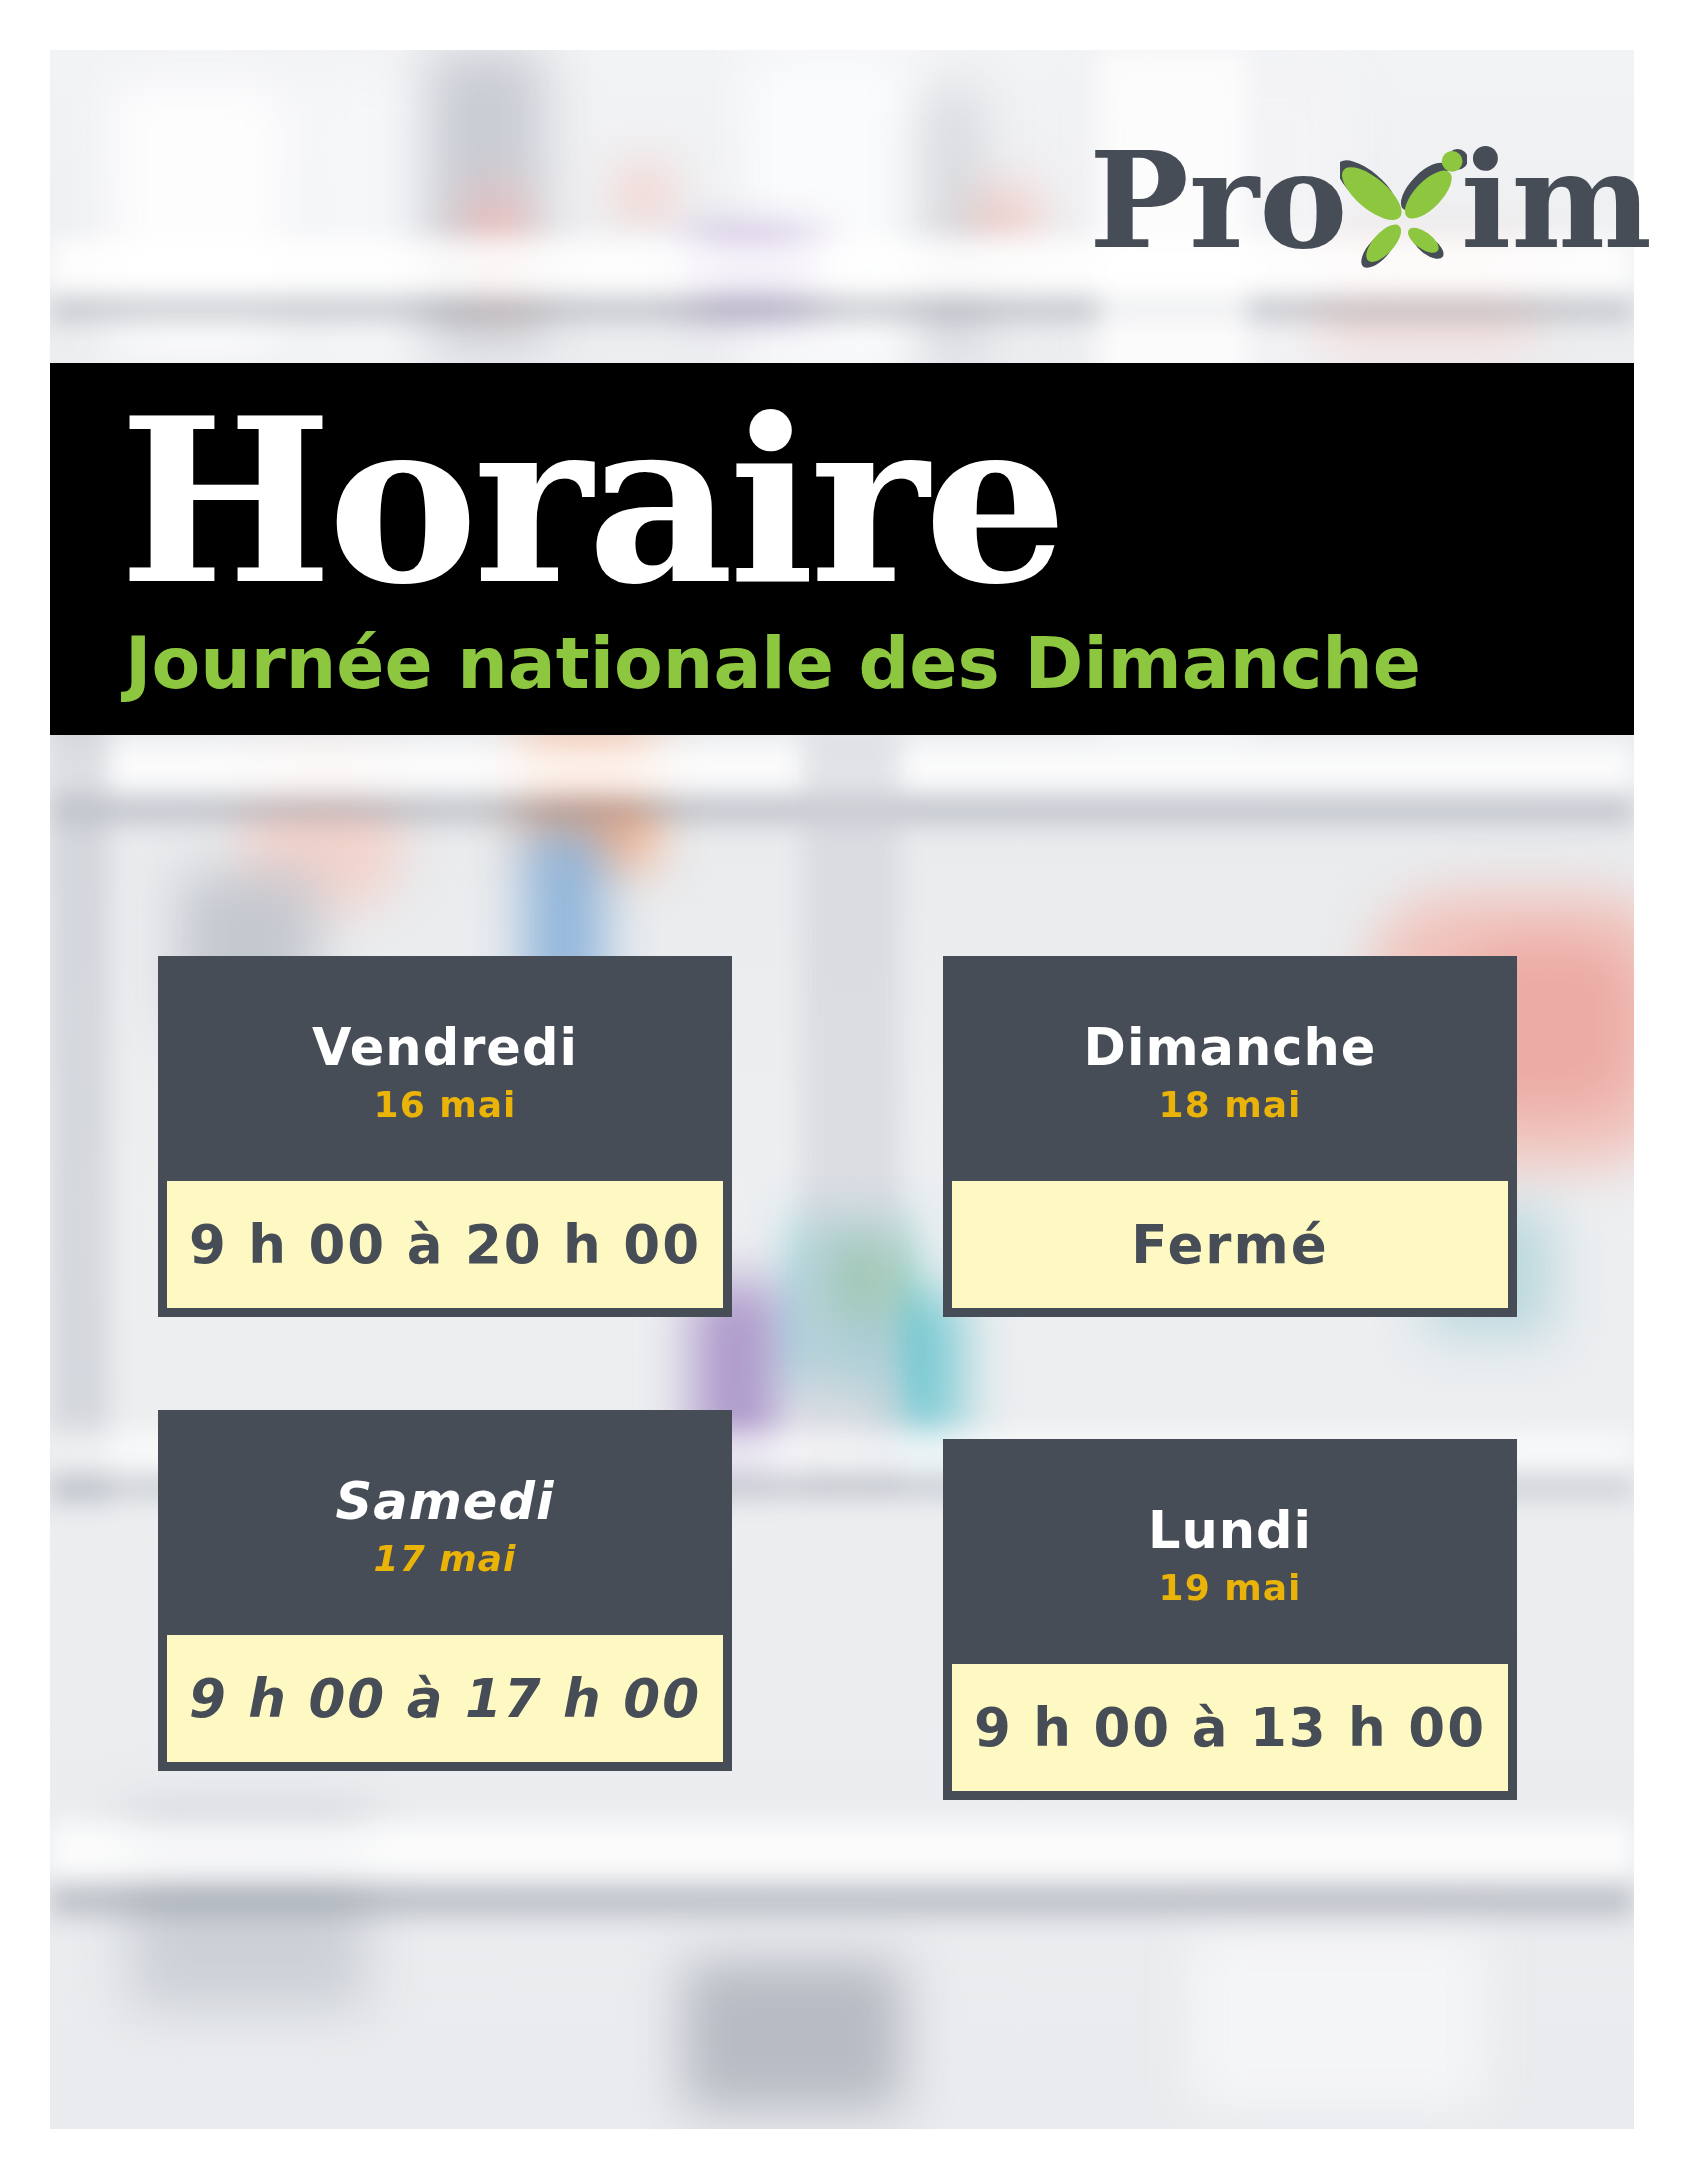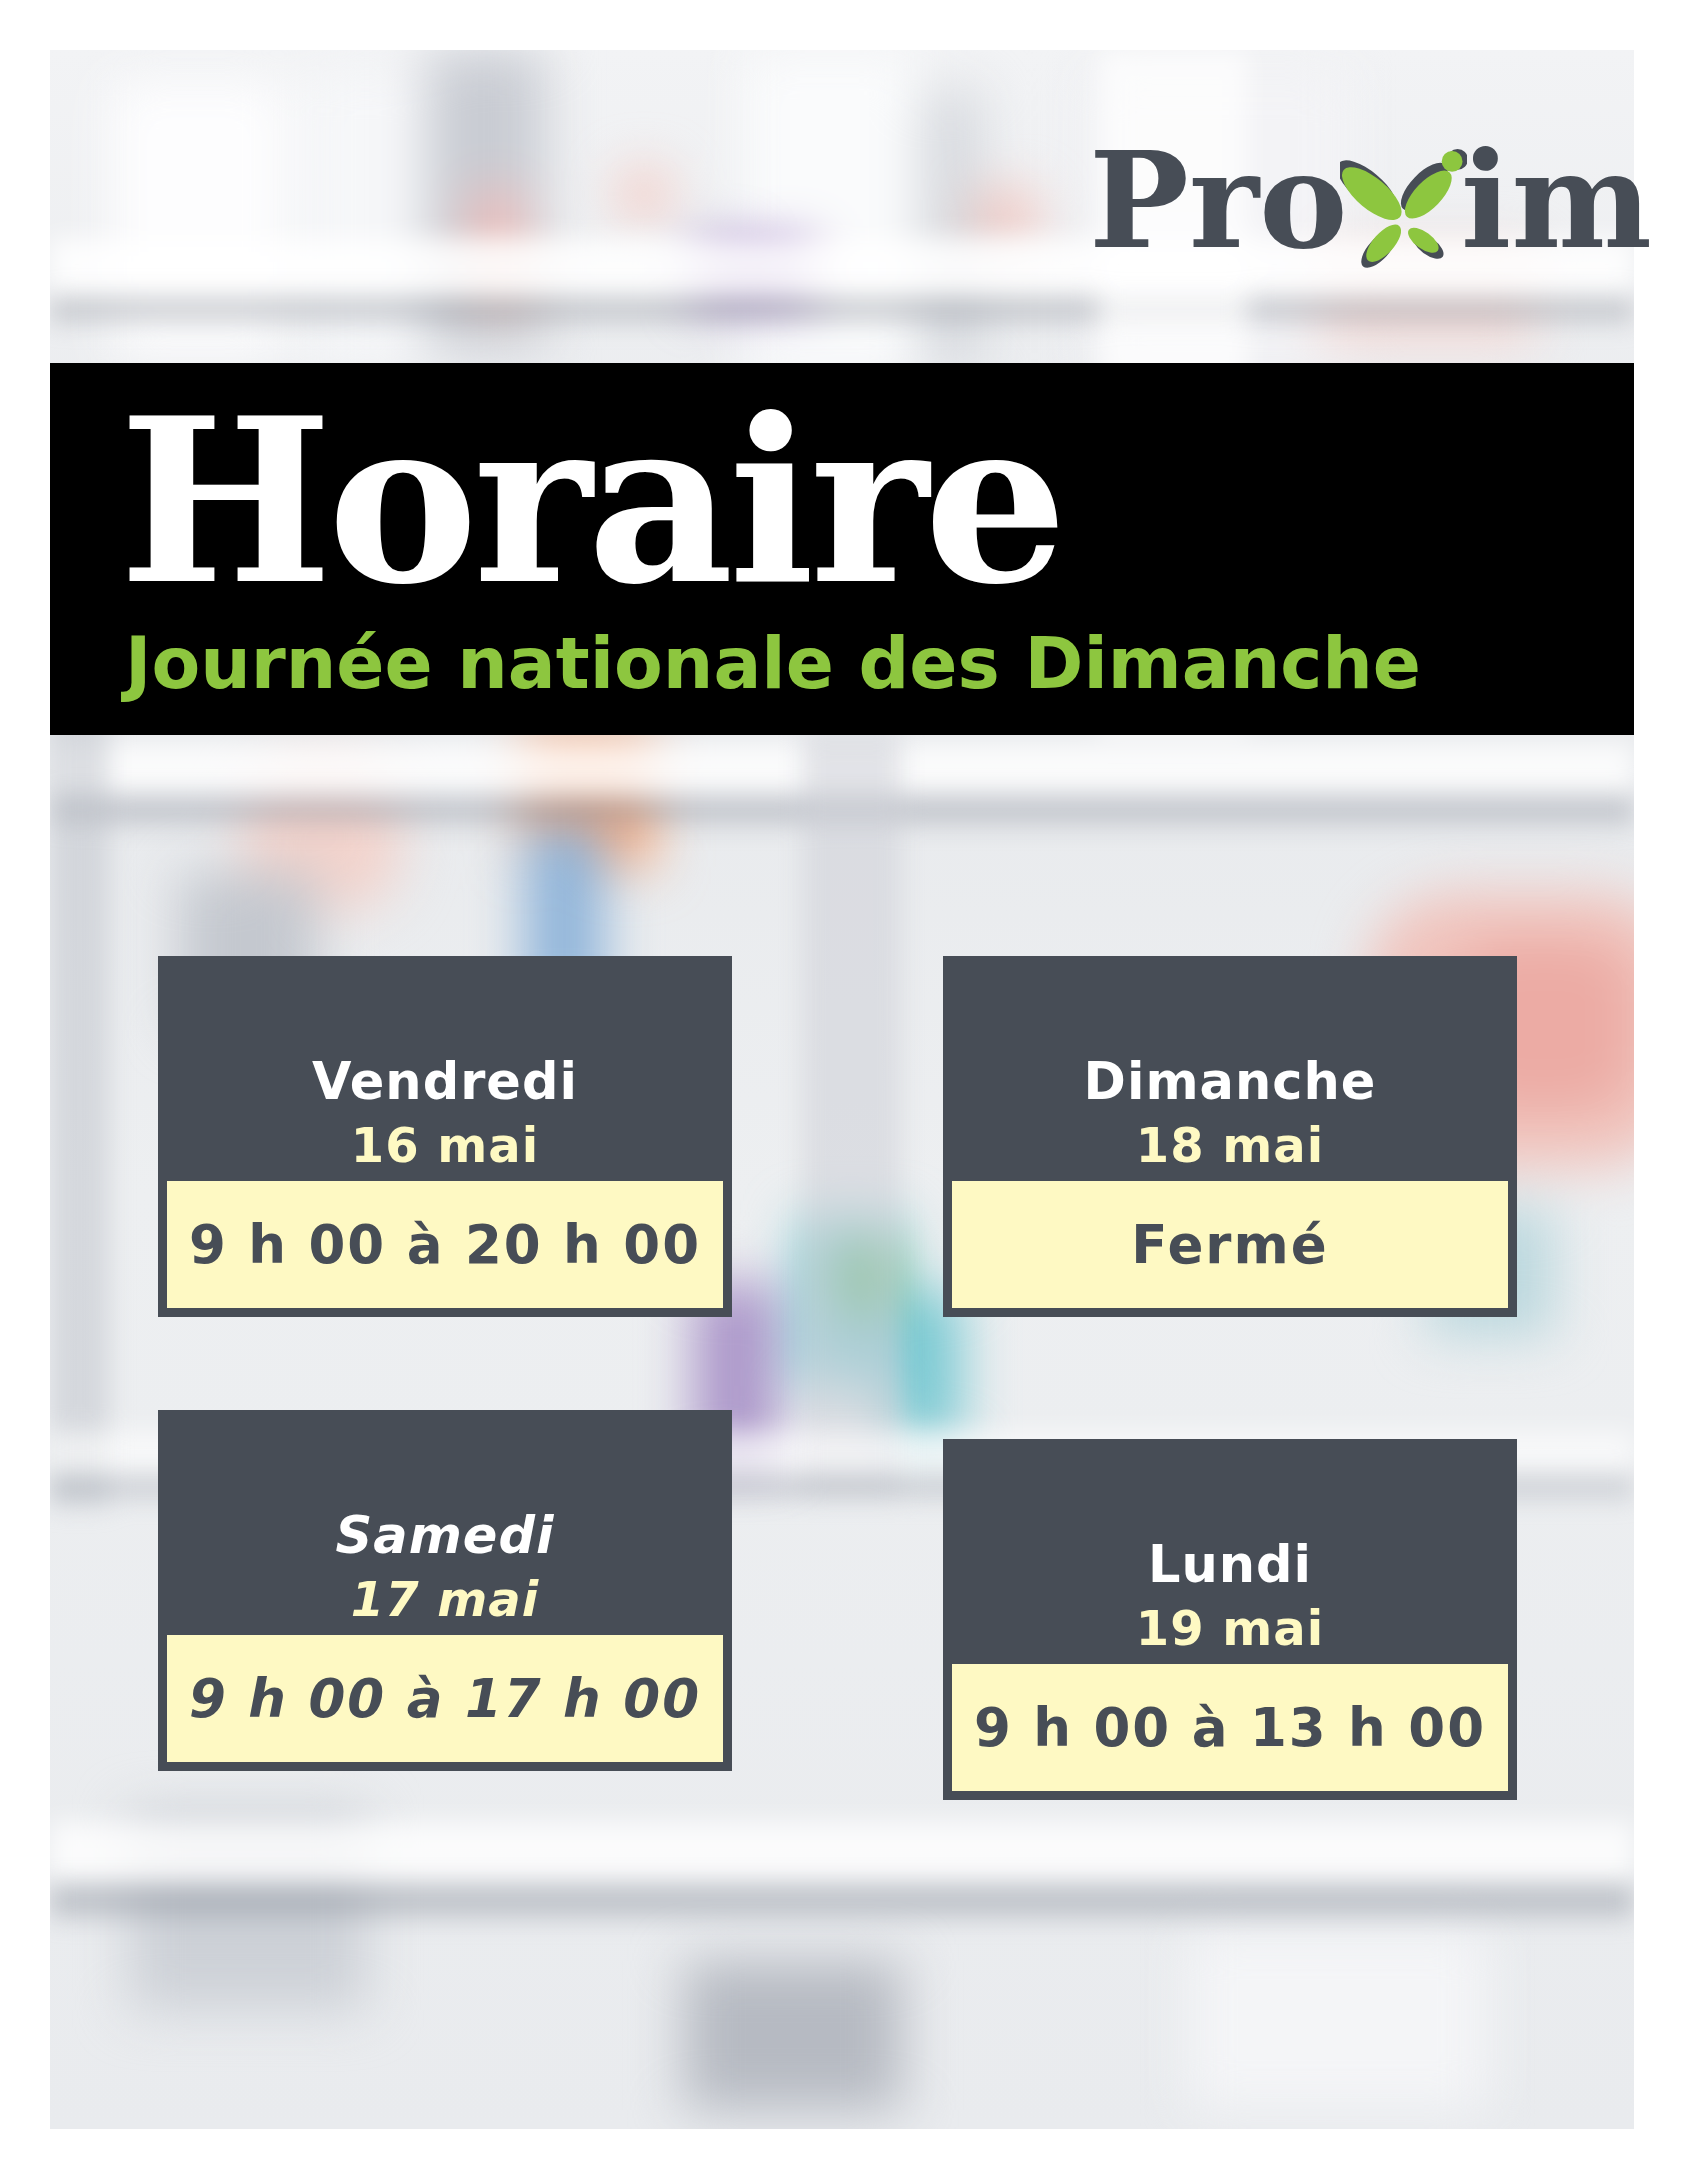--- a/index.html
+++ b/index.html
@@ -37,24 +37,24 @@
   }
   .logo-text{font-size:133px;line-height:0.95;}
   .logo-x{width:127px;height:121px;margin:0 -6px -6px -8px;}
   
   .card{
     position:absolute;width:574px;height:361px;background:#474d56;
   }
   .card-header{
     position:absolute;left:0;top:0;right:0;height:225px;
     display:flex;flex-direction:column;align-items:center;justify-content:center;
-    gap:14px;padding-top:8px;box-sizing:border-box;margin-top:40px;
+    gap:14px;padding-top:8px;box-sizing:border-box;
   }
   .card-day{color:#ffffff;font-weight:700;font-size:51px;line-height:1;letter-spacing:1px;}
-  .card-date{color:#fef9c3;font-weight:700;font-size:48px;line-height:1;letter-spacing:1px;}
+  .card-date{color:#eab308;font-weight:700;font-size:36px;line-height:1;letter-spacing:1px;}
   .card-hours-box{
     position:absolute;left:9px;right:9px;bottom:9px;top:225px;
     background:#fef9c3;display:flex;align-items:center;justify-content:center;
   }
   .card-hours{color:#474d56;font-weight:700;font-size:53px;letter-spacing:2px;white-space:nowrap;}
   .pos-1{left:158px;top:956px;}
   .pos-2{left:943px;top:956px;}
   .pos-3{left:158px;top:1410px;font-style:italic;}
   .pos-4{left:943px;top:1439px;}
 </style>

